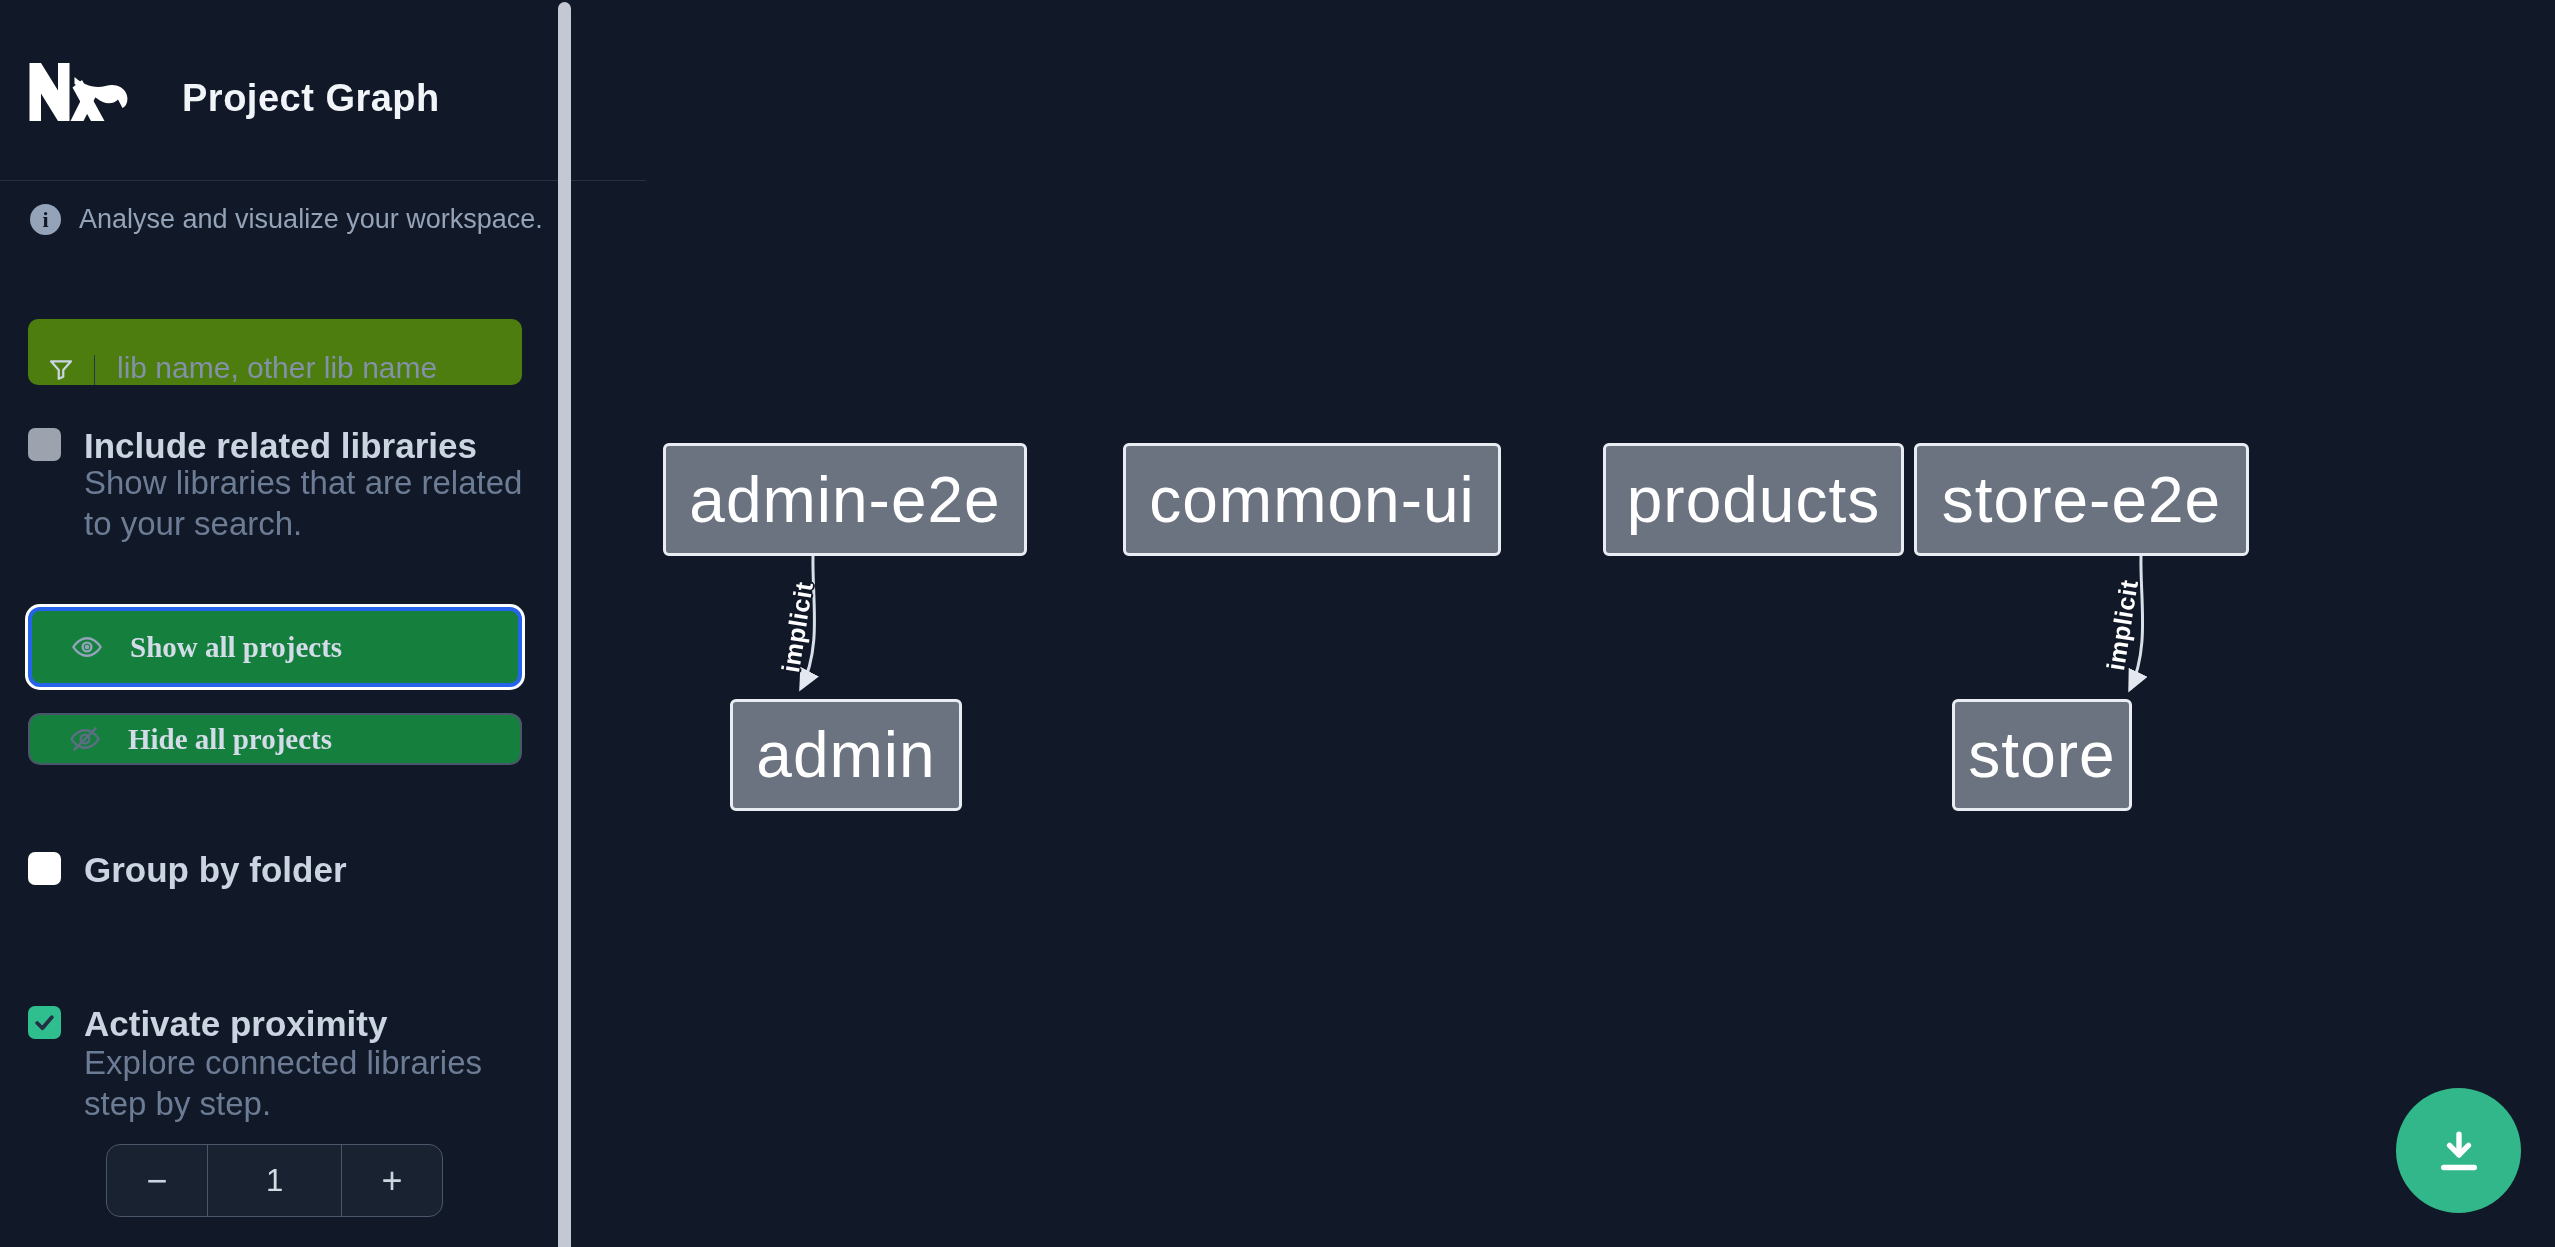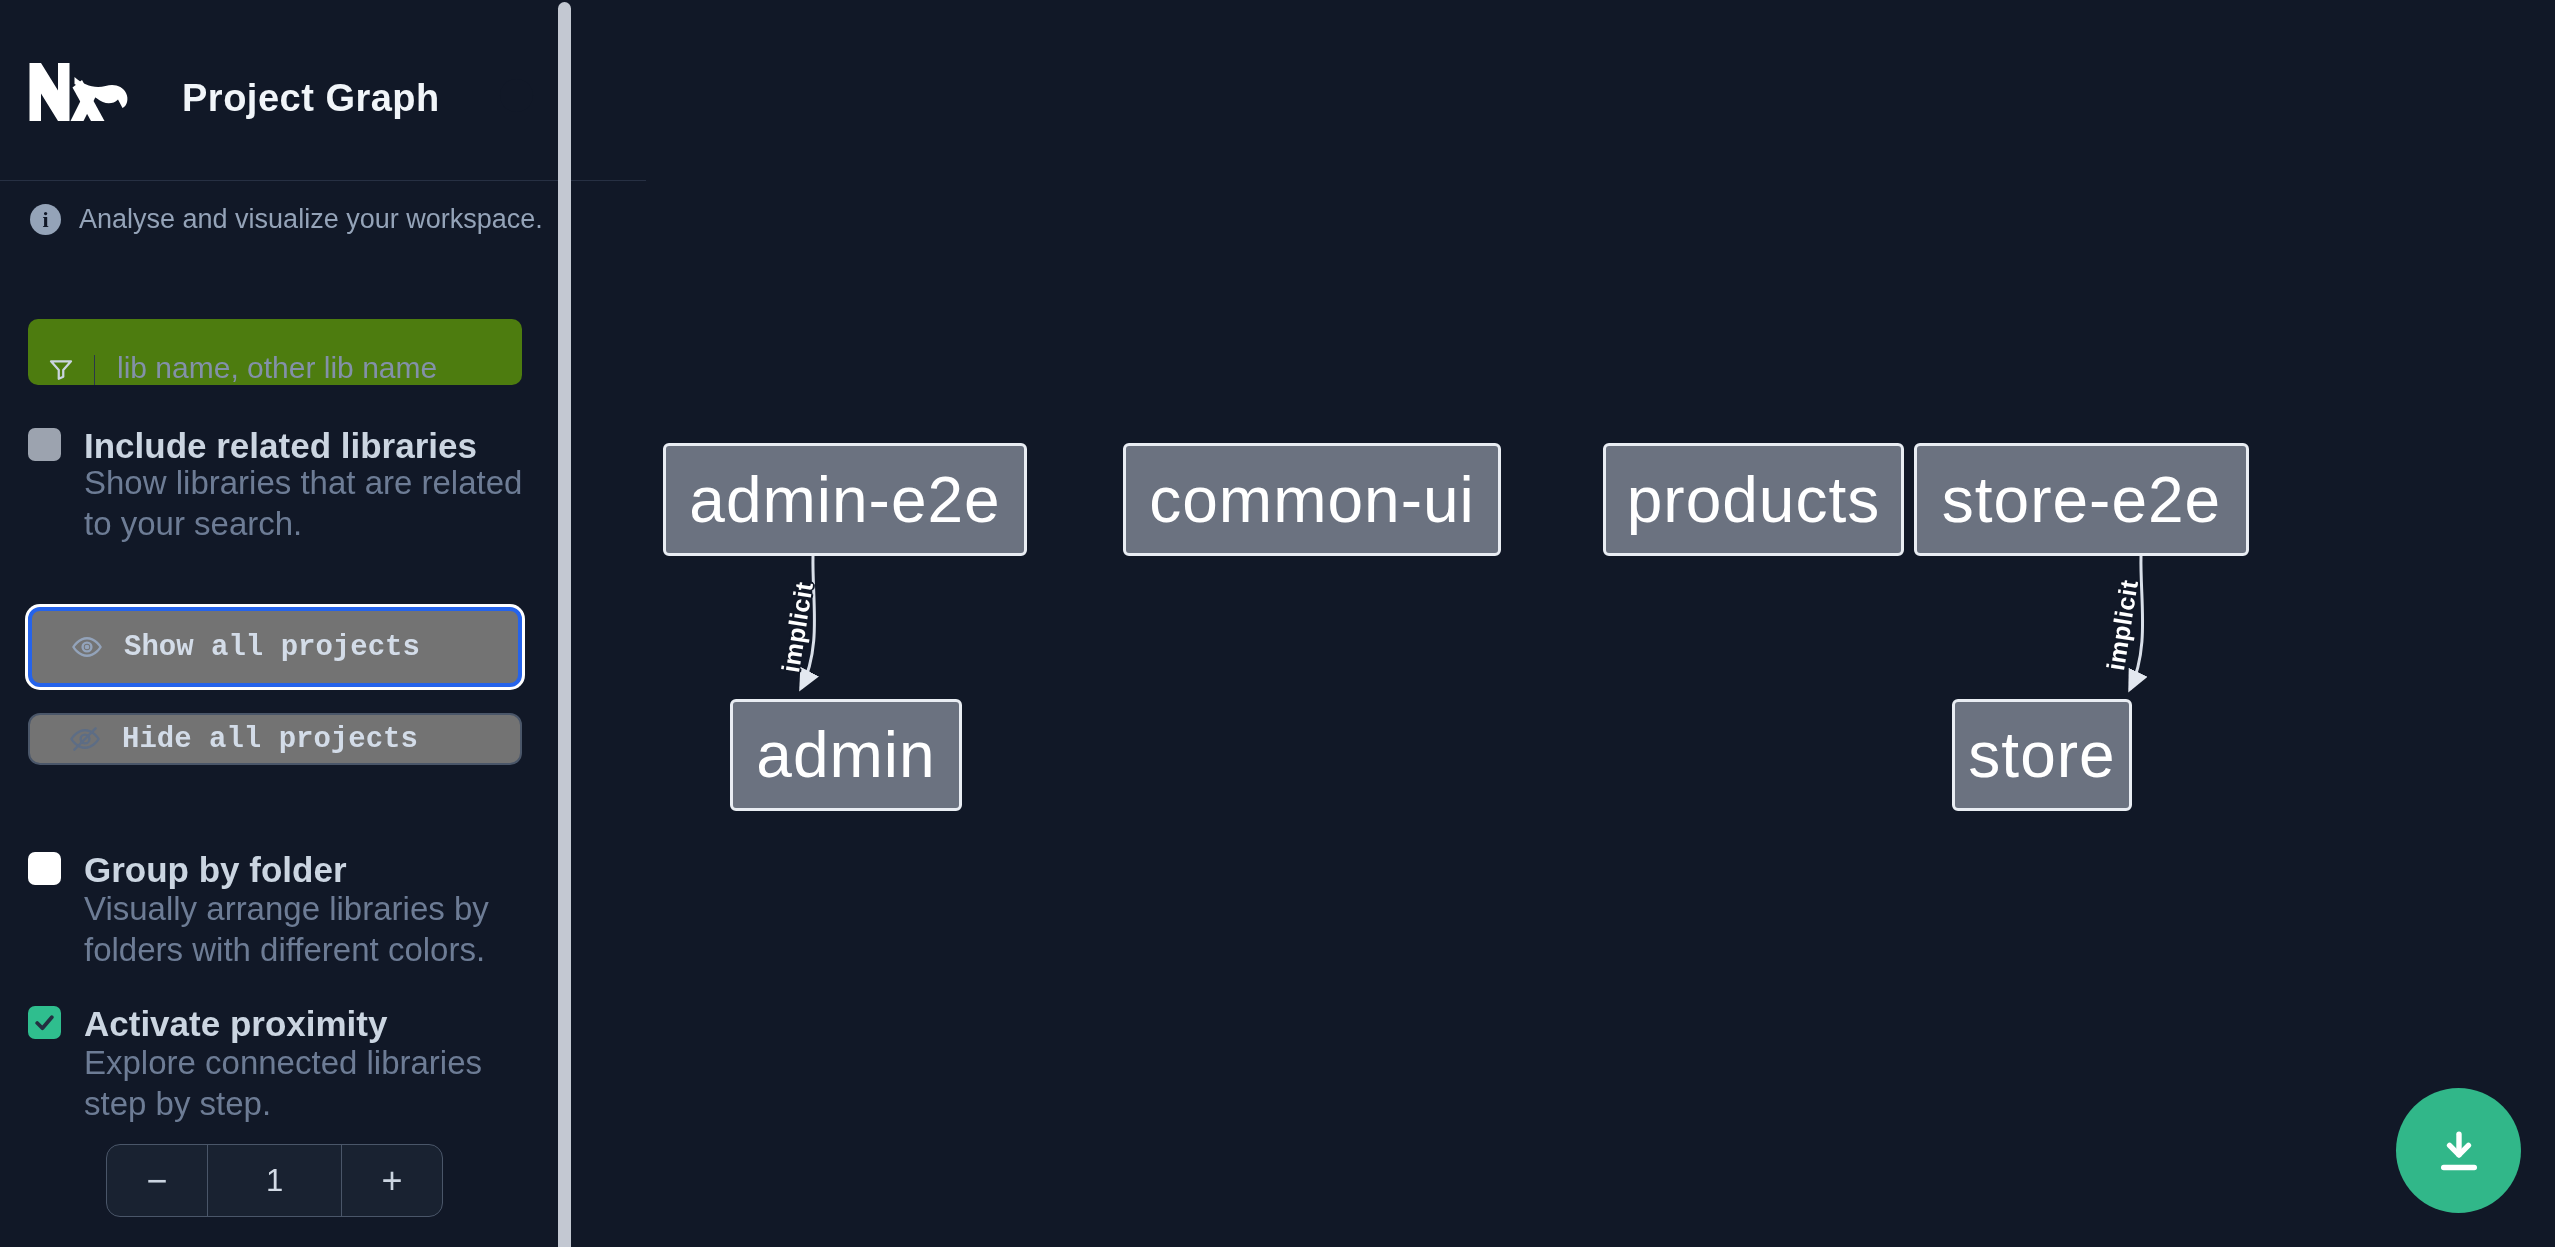--- a/index.html
+++ b/index.html
@@ -27,21 +27,21 @@
   .search input { flex:1; min-width:0; background:transparent; border:none; outline:none; color:#e2e8f0; font-size:30px; padding:0 22px; font-family:inherit; }
   .search input::placeholder { color:#8391a9; }
   
   .opt-check { position:absolute; left:28px; width:33px; height:33px; border-radius:7px; cursor:pointer; }
   .opt-check.gray { background:#9ca3af; }
   .opt-check.white { background:#ffffff; }
   .opt-check.green { background:#2fbe8e; display:flex; align-items:center; justify-content:center; }
   .opt-label { position:absolute; left:84px; font-size:35px; font-weight:700; color:#cbd5e1; cursor:pointer; }
   .opt-desc { position:absolute; left:84px; width:448px; font-size:33px; line-height:41px; color:#6d7c95; }
   
-  .sb-btn { position:absolute; left:28px; width:494px; display:flex; align-items:center; gap:20px; padding-left:38px; background:#737373; border-radius:12px; cursor:pointer; color:#d3dce8; font-size:29px; font-weight:600; font-family:Liberation Mono, monospace; }
+  .sb-btn { position:absolute; left:28px; width:494px; display:flex; align-items:center; gap:26px; padding-left:38px; background:#15803d; border-radius:12px; cursor:pointer; color:#d3dce8; font-size:29px; font-weight:600; font-family:Liberation Serif, serif; }
   .btn-show { top:607px; height:80px; border:4px solid #2563eb; box-shadow:0 0 0 3px #ffffff; }
   .btn-hide { top:713px; height:52px; border:2px solid #4a5669; }
   
   .stepper { position:absolute; left:106px; top:1144px; width:337px; height:73px; display:flex; border:1px solid #4a5669; border-radius:14px; background:#192231; overflow:hidden; }
   .stepper button { width:100px; background:transparent; border:none; color:#cbd5e1; font-size:36px; cursor:pointer; font-family:inherit; }
   .stepper .step-value { flex:1; display:flex; align-items:center; justify-content:center; border-left:1px solid #4a5669; border-right:1px solid #4a5669; font-size:31px; color:#d3dbe6; }
   
   .sb-scroll { position:absolute; left:557px; top:0; width:16px; height:100%; }
   .sb-thumb { position:absolute; left:1px; top:2px; bottom:0; width:13px; background:#c3c8d2; border-radius:7px 7px 0 0; cursor:pointer; }
   
@@ -99,21 +99,20 @@
     <svg width="34" height="34" viewBox="0 0 24 24" fill="none" stroke="#5d6d85" stroke-width="1.7" stroke-linecap="round" stroke-linejoin="round">
       <path d="M2.4 12S6 5.8 12 5.8 21.6 12 21.6 12 18 18.2 12 18.2 2.4 12 2.4 12Z"></path>
       <circle cx="12" cy="12" r="3.1"></circle>
       <line x1="4.5" y1="19.5" x2="19.5" y2="4.5"></line>
     </svg>
     <span>Hide all projects</span>
   </button>
 
   <span class="opt-check white" style="top:852px"></span>
   <span class="opt-label" style="top:850px">Group by folder</span>
-  <p class="opt-desc" style="top:888px">Visually arrange libraries by folders with different colors.</p>
 
   <span class="opt-check green" style="top:1006px">
     <svg width="25" height="25" viewBox="0 0 24 24" fill="none" stroke="#243041" stroke-width="3.6" stroke-linecap="round" stroke-linejoin="round">
       <polyline points="5 12.5 10 17.5 19 7"></polyline>
     </svg>
   </span>
   <span class="opt-label" style="top:1004px">Activate proximity</span>
   <p class="opt-desc" style="top:1042px">Explore connected libraries step by step.</p>
 
   <div class="stepper">

